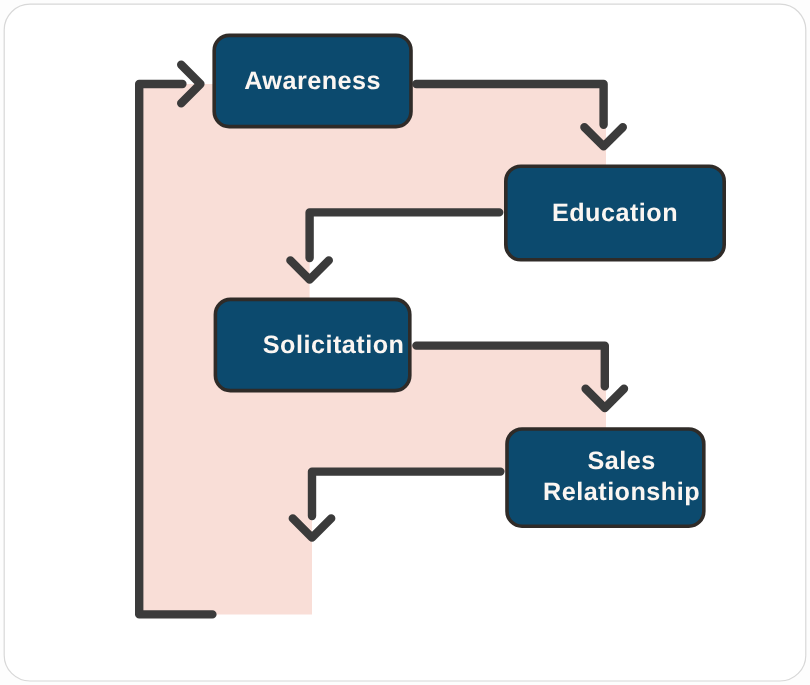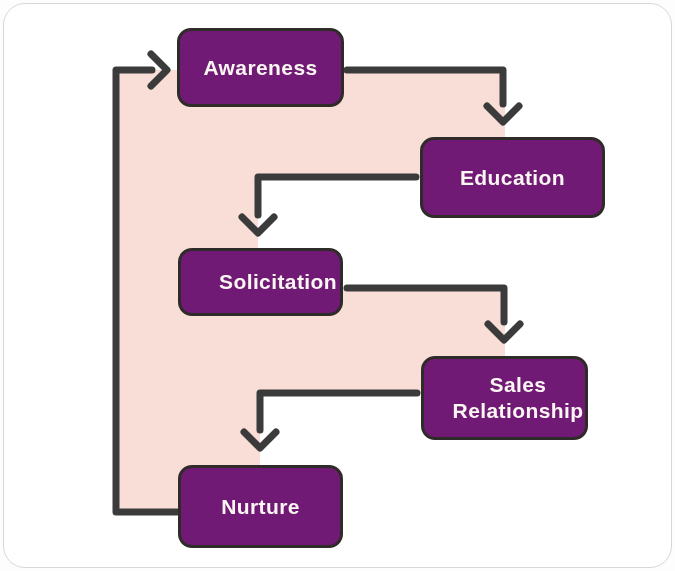--- a/index.html
+++ b/index.html
@@ -30,36 +30,36 @@
     top: 0;
     width: 675px;
     height: 571px;
     display: block;
   }
   .node {
     position: absolute;
     display: flex;
     align-items: center;
     justify-content: center;
-    background: #701a75;
+    background: #0c4a6e;
     border: 3px solid #2f2b28;
     border-radius: 14px;
     box-sizing: border-box;
     color: #fbf6f2;
     font-weight: bold;
     font-size: 21px;
     line-height: 26px;
     letter-spacing: 0.4px;
     text-align: center;
     cursor: default;
   }
   .node .node-label { padding: 0 8px; }
   .node-awareness     { left: 177px; top: 28px;  width: 167px; height: 79px; }
   .node-education     { left: 420px; top: 137px; width: 185px; height: 81px; }
-  .node-solicitation  { left: 178px; top: 248px; width: 165px; height: 68px; padding-left: 35px; }
+  .node-solicitation  { left: 178px; top: 248px; width: 165px; height: 79px; padding-left: 35px; }
   .node-sales         { left: 421px; top: 356px; width: 167px; height: 84px; padding-left: 27px; }
   .node-nurture       { left: 178px; top: 465px; width: 165px; height: 83px; }
 </style>
 </head>
 <body>
 
 <div class="stage">
 
   <div class="card"></div>
 
@@ -95,17 +95,14 @@
   </div>
 
   <div class="node node-solicitation">
     <span class="node-label">Solicitation</span>
   </div>
 
   <div class="node node-sales">
     <span class="node-label">Sales Relationship</span>
   </div>
 
-  <div class="node node-nurture">
-    <span class="node-label">Nurture</span>
-  </div>
 
 </div>
 
 </body></html>

